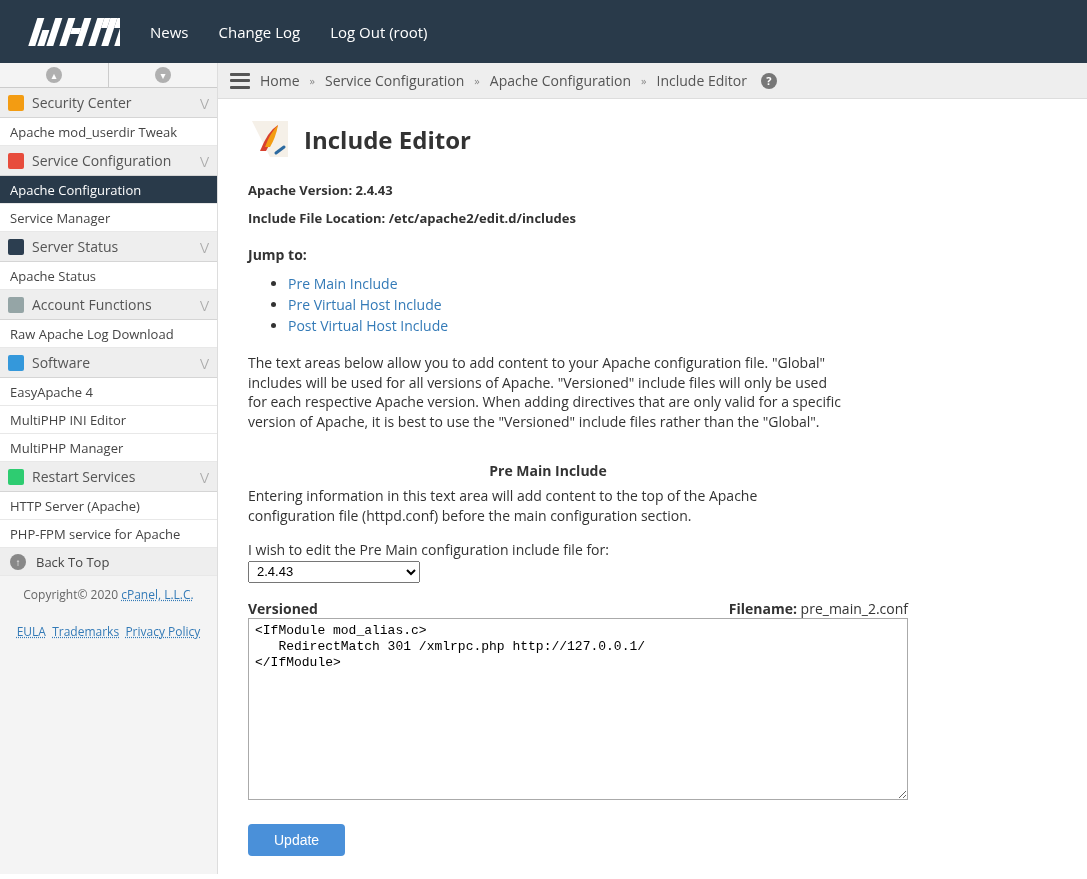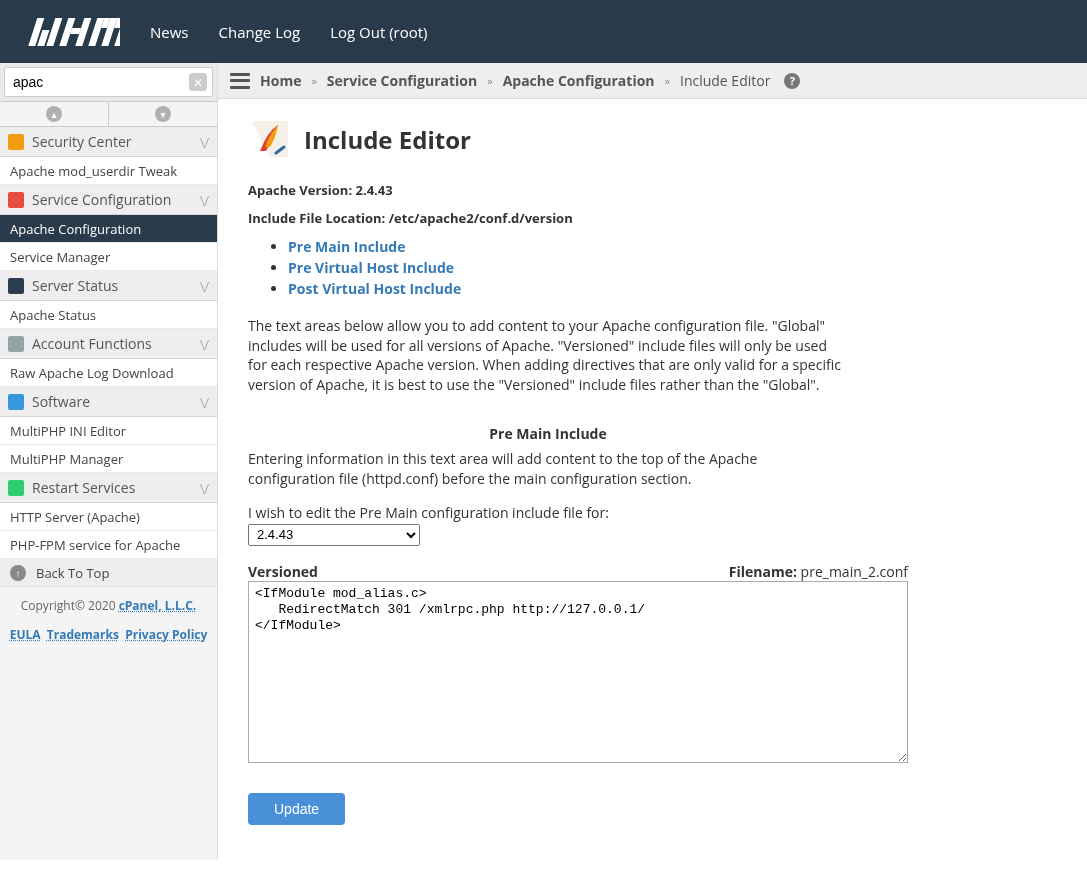--- a/index.html
+++ b/index.html
@@ -1,17 +1,17 @@
 <!DOCTYPE html>
 <html><head>
 <meta charset="utf-8">
 <style>
   * { box-sizing: border-box; margin: 0; padding: 0; }
   body { font-family: "Open Sans", "Segoe UI", Arial, sans-serif; font-size: 14px; color: #333; background: #fff; }
-  a { color: #337ab7; text-decoration: none; font-weight: bold; }
+  a { color: #337ab7; text-decoration: none; }
 
   
   .topbar { background: #293a4a; height: 63px; display: flex; align-items: center; padding: 0 20px; }
   .logo { margin-right: 30px; }
   .logo svg { display: block; }
   .topnav { display: flex; gap: 30px; }
   .topnav-item { color: #fff; font-size: 15px; cursor: pointer; }
 
   
   .layout { display: flex; min-height: calc(879px - 82px); }
@@ -63,21 +63,21 @@
   .desc { margin: 8px 0 30px; line-height: 1.4; color: #333; max-width: 600px; }
 
   .section-title { text-align: center; font-weight: 700; margin: 10px 0 6px; }
   .section-desc { margin-bottom: 14px; line-height: 1.4; max-width: 600px; }
   select { height: 22px; font-size: 13px; padding: 0 4px; width: 172px; }
 
   .versioned-row { display: flex; justify-content: space-between; align-items: flex-start; margin-top: 16px; }
   .versioned-row b { font-weight: 700; }
   textarea { width: 660px; height: 182px; font-family: "Courier New", monospace; font-size: 13px; padding: 4px 6px; border: 1px solid #aaa; resize: both; line-height: 1.25; }
 
-  .btn { display: inline-block; margin-top: 26px; padding: 8px 26px; background: #4a90d9; color: #fff; border: none; border-radius: 4px; font-size: 14px; cursor: pointer; }
+  .btn { display: inline-block; margin-top: 20px; padding: 8px 26px; background: #4a90d9; color: #fff; border: none; border-radius: 4px; font-size: 14px; cursor: pointer; }
 </style>
 </head>
 <body>
 
 <div class="topbar">
   <div class="logo">
     <svg width="100" height="32" viewBox="0 0 100 32">
       <g fill="#fff" transform="skewX(-18)">
         <rect x="18" y="2" width="7" height="28"></rect>
         <rect x="27" y="14" width="7" height="16"></rect>
@@ -96,24 +96,20 @@
   <div class="topnav">
     <span class="topnav-item">News</span>
     <span class="topnav-item">Change Log</span>
     <span class="topnav-item">Log Out (root)</span>
   </div>
 </div>
 
 <div class="layout">
 
   <div class="sidebar">
-    <div class="search-row">
-      <input class="search-input" value="apac" style="">
-      <div class="search-clear">✕</div>
-    </div>
     <div class="collapse-row">
       <div class="collapse-btn">
           <span class="circle">▴</span>
         </div>
       <div class="collapse-btn">
           <span class="circle">▾</span>
         </div>
     </div>
 
     <div id="nav-groups">
@@ -140,20 +136,21 @@
           <span class="cat-icon" style="background: rgb(149, 165, 166);"></span>
           <span>Account Functions</span>
           <span class="chev">⋁</span>
         </div>
         <div class="nav-item">Raw Apache Log Download</div>
         <div class="nav-cat">
           <span class="cat-icon" style="background: rgb(52, 152, 219);"></span>
           <span>Software</span>
           <span class="chev">⋁</span>
         </div>
+        <div class="nav-item">EasyApache 4</div>
         <div class="nav-item">MultiPHP INI Editor</div>
         <div class="nav-item">MultiPHP Manager</div>
         <div class="nav-cat">
           <span class="cat-icon" style="background: rgb(46, 204, 113);"></span>
           <span>Restart Services</span>
           <span class="chev">⋁</span>
         </div>
         <div class="nav-item">HTTP Server (Apache)</div>
         <div class="nav-item">PHP-FPM service for Apache</div>
       </div>
@@ -161,21 +158,21 @@
     <div class="nav-item" style="background:#eee;">
       <span class="back-icon">↑</span>
       <span>Back To Top</span>
     </div>
 
     <div class="sidebar-footer">
       <div>
         <span>Copyright© 2020 </span>
         <a href="#">cPanel, L.L.C.</a>
       </div>
-      <div style="margin-top:12px;">
+      <div style="margin-top:20px;">
         <a href="#">EULA</a>&nbsp;
         <a href="#">Trademarks</a>&nbsp;
         <a href="#">Privacy Policy</a>
       </div>
     </div>
   </div>
 
   <div class="main">
     <div class="crumb-bar">
       <div class="hamburger">
@@ -200,22 +197,23 @@
             <polygon points="4,4 40,4 40,40 22,40" fill="#f5f0e8"></polygon>
             <path d="M 12 34 Q 20 14 30 8 Q 26 20 18 34 Z" fill="#d8412f"></path>
             <path d="M 17 30 Q 22 16 30 8 Q 28 20 22 30 Z" fill="#f39c12"></path>
             <path d="M 28 36 L 36 30" stroke="#2c6aa0" stroke-width="3" stroke-linecap="round"></path>
           </svg>
         </div>
         <h1>Include Editor</h1>
       </div>
 
       <div class="kv"><b><span>Apache Version:</span> <span>2.4.43</span></b></div>
-      <div class="kv"><b><span>Include File Location:</span> <span>/etc/apache2/conf.d/version</span></b></div>
-
+      <div class="kv"><b><span>Include File Location:</span> <span>/etc/apache2/edit.d/includes</span></b></div>
+
+      <div class="jump-head">Jump to:</div>
       <ul class="jump-list">
         <li><a href="#">Pre Main Include</a></li>
         <li><a href="#">Pre Virtual Host Include</a></li>
         <li><a href="#">Post Virtual Host Include</a></li>
       </ul>
 
       <p class="desc">The text areas below allow you to add content to your Apache configuration file. "Global" includes will be used for all versions of Apache. "Versioned" include files will only be used for each respective Apache version. When adding directives that are only valid for a specific version of Apache, it is best to use the "Versioned" include files rather than the "Global".</p>
 
       <div class="section-title" style="max-width:600px;">Pre Main Include</div>
       <p class="section-desc">Entering information in this text area will add content to the top of the Apache configuration file (httpd.conf) before the main configuration section.</p>

